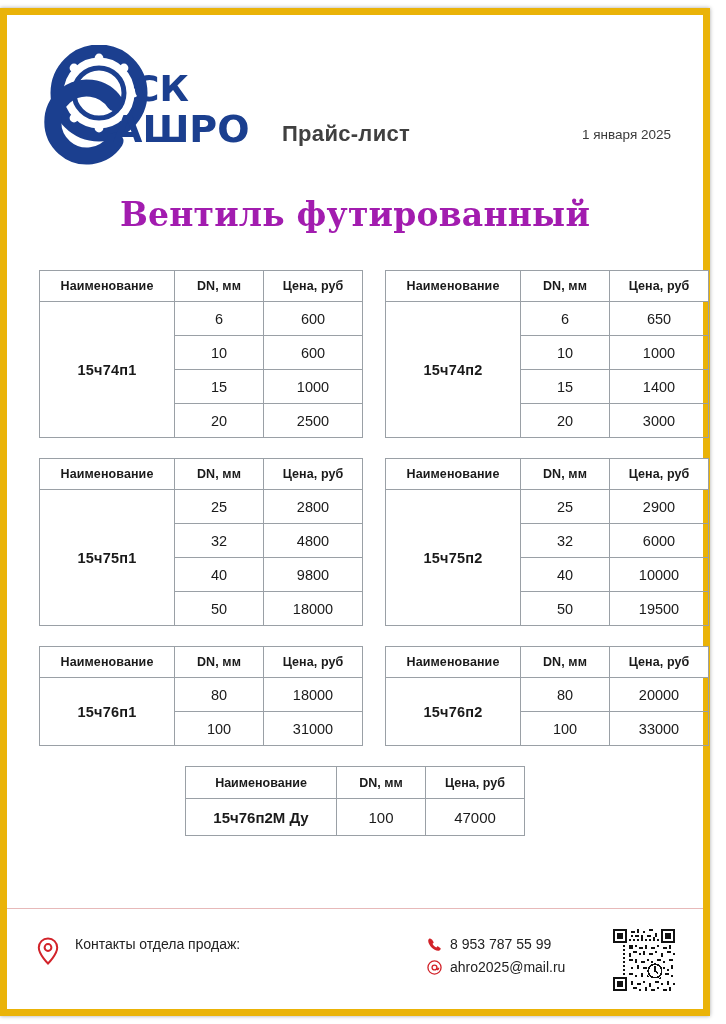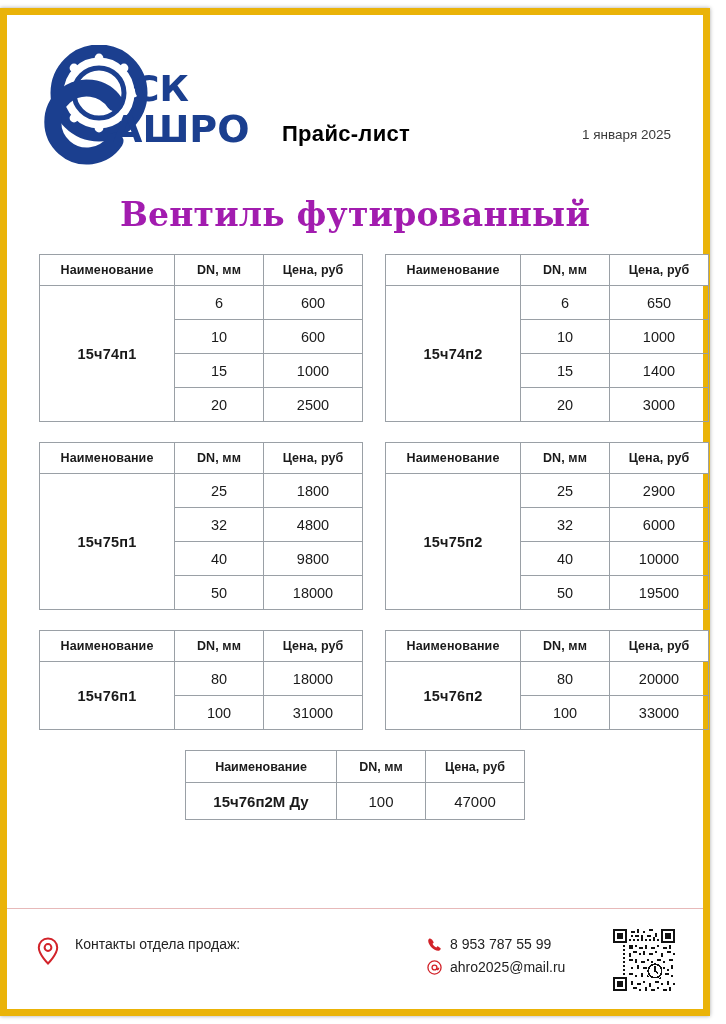--- a/index.html
+++ b/index.html
@@ -41,21 +41,21 @@
   }
   .logo svg { display: block; }
 
   .doc-title {
     position: absolute;
     left: 275px;
     top: 106px;
     font-size: 22px;
     font-weight: bold;
     letter-spacing: 0.3px;
-    color: #000000;
+    color: #404040;
   }
   .doc-date {
     position: absolute;
     right: 32px;
     top: 112px;
     font-size: 13.5px;
     color: #3a3a3a;
   }
 
   
@@ -64,21 +64,21 @@
     font-family: "DejaVu Serif", "Liberation Serif", serif;
     font-weight: bold;
     font-size: 33px;
     letter-spacing: 0.2px;
     color: #a21caf;
     margin-top: 12px;
   }
 
   
   .tables-area {
-    margin-top: 20px;
+    margin-top: 36px;
     padding: 0 32px;
     border-radius: 16px;
   }
   .table-row-wrap {
     display: flex;
     justify-content: space-between;
     gap: 22px;
     margin-bottom: 20px;
   }
   table.price {
@@ -293,21 +293,21 @@
           <tr>
             <th class="c-name">Наименование</th>
             <th class="c-dn">DN, мм</th>
             <th class="c-pr">Цена, руб</th>
           </tr>
         </thead>
         <tbody>
           <tr>
             <td class="name-cell" rowspan="4">15ч75п1</td>
             <td class="num">25</td>
-            <td class="num">1800</td>
+            <td class="num">2800</td>
           </tr>
           <tr>
             <td class="num">32</td>
             <td class="num">4800</td>
           </tr>
           <tr>
             <td class="num">40</td>
             <td class="num">9800</td>
           </tr>
           <tr>

